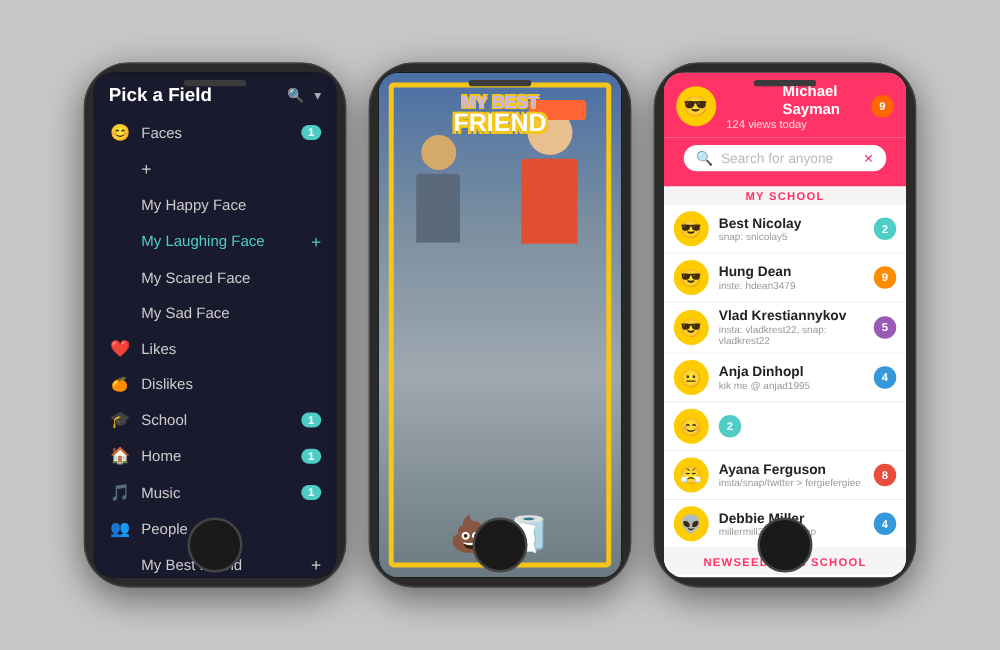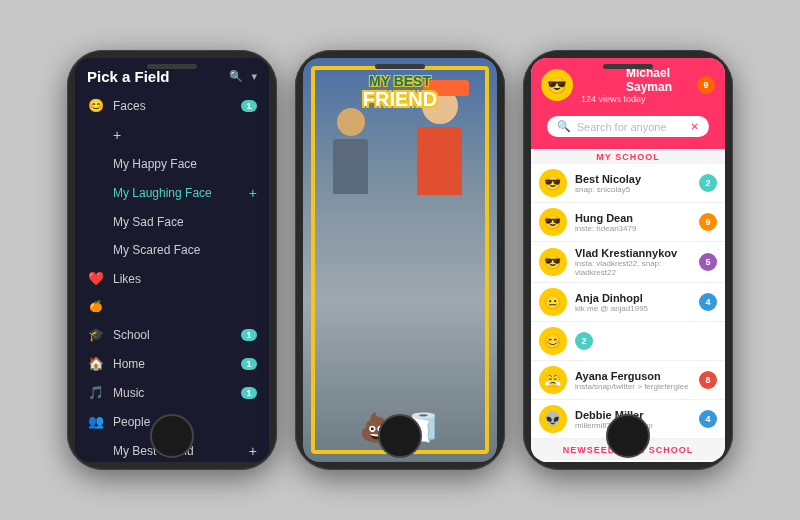--- a/index.html
+++ b/index.html
@@ -366,35 +366,36 @@
           </div>
 
           <div class="p1-item">
             <span class="p1-item-icon"></span>
             <span class="p1-item-text highlight">My Laughing Face</span>
             <span class="p1-plus" style="color:#4ecdc4;">+</span>
           </div>
 
           <div class="p1-item">
             <span class="p1-item-icon"></span>
+            <span class="p1-item-text">My Scared Face</span>
+          </div>
+
+          <div class="p1-item">
+            <span class="p1-item-icon"></span>
             <span class="p1-item-text">My Sad Face</span>
-          </div>
-
-          <div class="p1-item">
-            <span class="p1-item-icon"></span>
-            <span class="p1-item-text">My Scared Face</span>
           </div>
 
           <div class="p1-item">
             <span class="p1-item-icon">❤️</span>
             <span class="p1-item-text">Likes</span>
           </div>
 
           <div class="p1-item">
             <span class="p1-item-icon" style="font-size:11px;">🍊</span>
+            <span class="p1-item-text">Dislikes</span>
           </div>
 
           <div class="p1-item">
             <span class="p1-item-icon">🎓</span>
             <span class="p1-item-text">School</span>
             <span class="p1-badge">1</span>
           </div>
 
           <div class="p1-item">
             <span class="p1-item-icon">🏠</span>
@@ -438,21 +439,21 @@
             <div style="background:#e8c090;border-radius:50%;width:36px;height:36px;margin:0 auto;"></div>
             <div style="background:#e05030;width:45px;height:68px;margin:3px auto 0;border-radius:3px 3px 0 0;"></div>
           </div>
 
           <div style="position:absolute;top:22px;right:28px;width:46px;height:16px;background:#ff6633;border-radius:3px;"></div>
         </div>
 
         <div class="snap-frame"></div>
 
         <div style="position:absolute;top:16px;left:50%;transform:translateX(-50%);text-align:center;z-index:5;">
-          <div style="font-size:14px;font-weight:900;color:#0f766e;text-shadow:-1px -1px 0 #f5c518,1px -1px 0 #f5c518,-1px 1px 0 #f5c518,1px 1px 0 #f5c518;line-height:1.1;">MY BEST</div>
+          <div style="font-size:14px;font-weight:900;color:#c4b5fd;text-shadow:-1px -1px 0 #f5c518,1px -1px 0 #f5c518,-1px 1px 0 #f5c518,1px 1px 0 #f5c518;line-height:1.1;">MY BEST</div>
           <div style="font-size:20px;font-weight:900;color:#fff;text-shadow:-2px -2px 0 #f5c518,2px -2px 0 #f5c518,-2px 2px 0 #f5c518,2px 2px 0 #f5c518;line-height:1;">FRIEND</div>
         </div>
 
         <div class="snap-emoji-area">
           <span>💩</span>
           <span>🧻</span>
         </div>
       </div>
     </div>
   </div>

